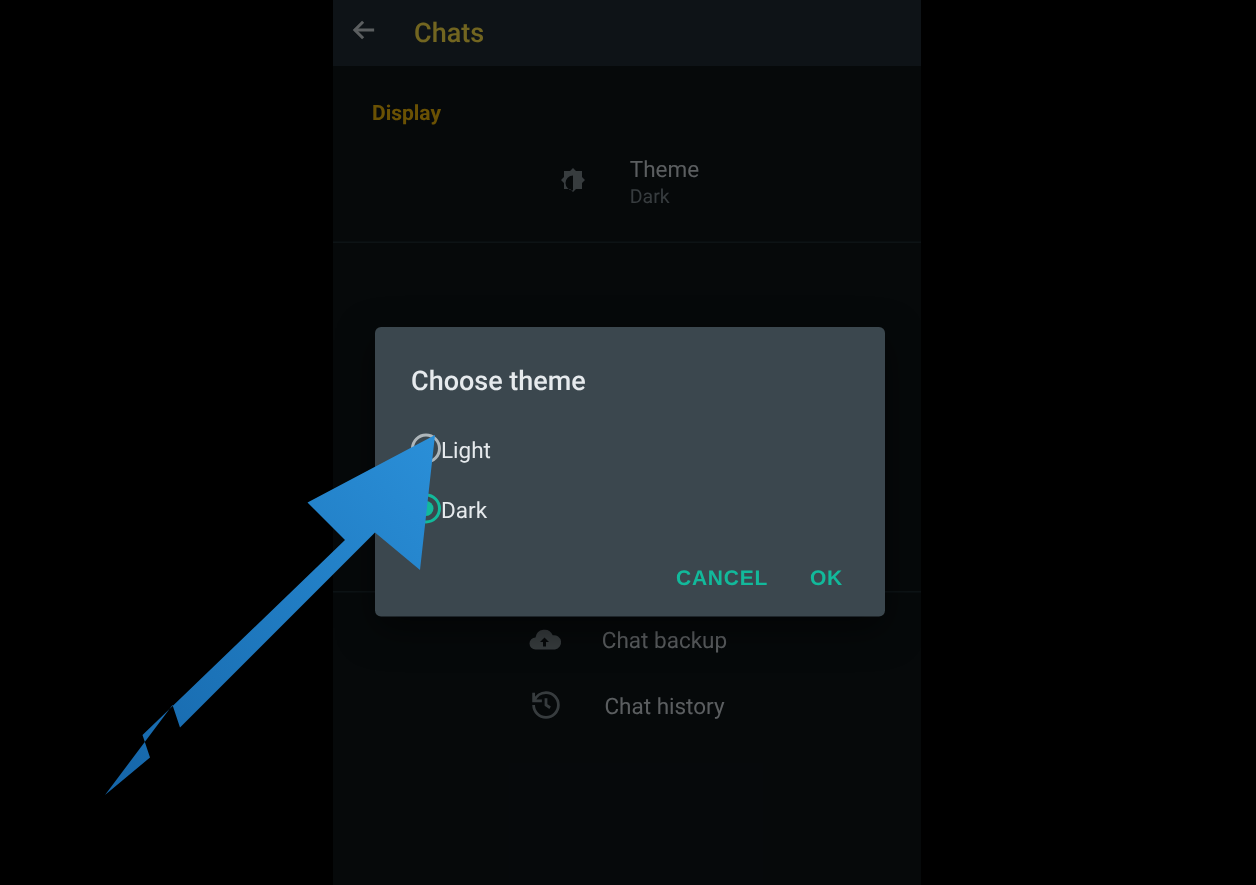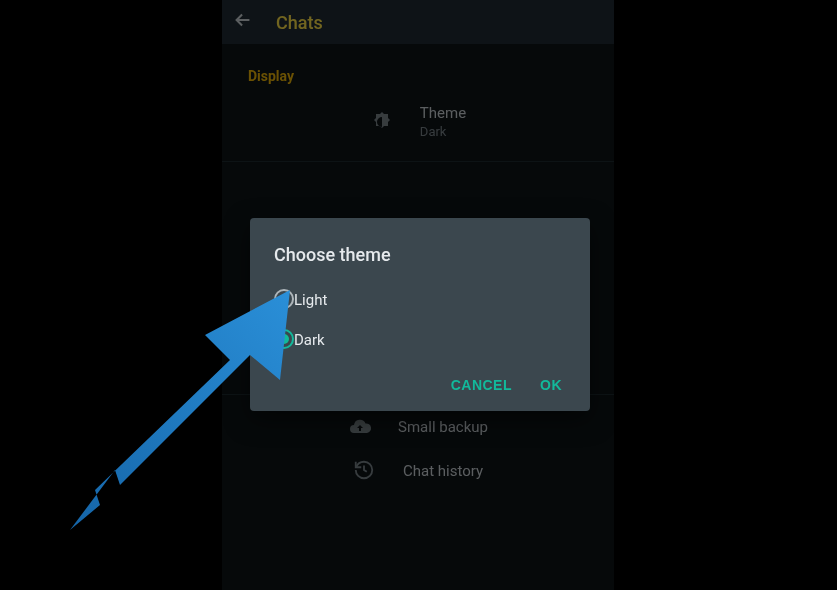--- a/index.html
+++ b/index.html
@@ -144,21 +144,21 @@
 
   <hr class="divider">
 
   <div class="setting-row" style="padding-top:20px">
     <span class="setting-icon">
       <svg width="24" height="24" viewBox="0 0 24 24" fill="currentColor">
           <path d="M19 18H6a4 4 0 010-8 6 6 0 0111.5-1.5A4.5 4.5 0 0119 18zm-7-8l-3 3h2v3h2v-3h2l-3-3z"></path>
         </svg>
     </span>
     <div class="setting-text">
-      <span class="setting-title">Small backup</span>
+      <span class="setting-title">Chat backup</span>
     </div>
   </div>
 
   <div class="setting-row">
     <span class="setting-icon">
       <svg width="22" height="22" viewBox="0 0 24 24" fill="none" stroke="currentColor" stroke-width="2">
           <path d="M3 12a9 9 0 109-9 9 9 0 00-8.5 6"></path>
           <path d="M3 3v6h6"></path>
           <path d="M12 7v5l3 2"></path>
         </svg>

